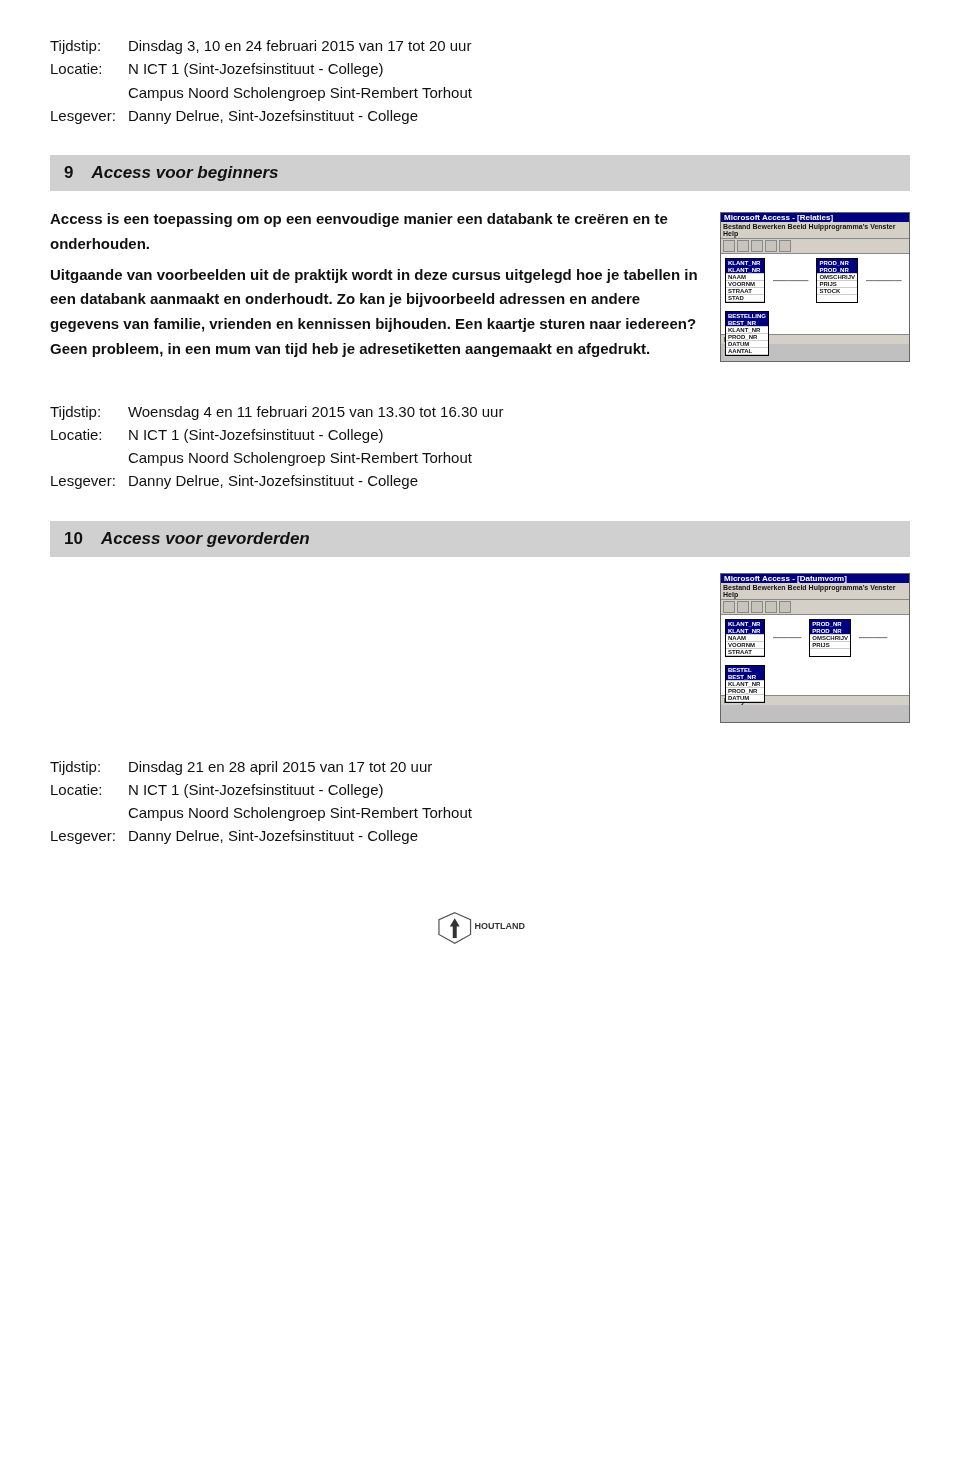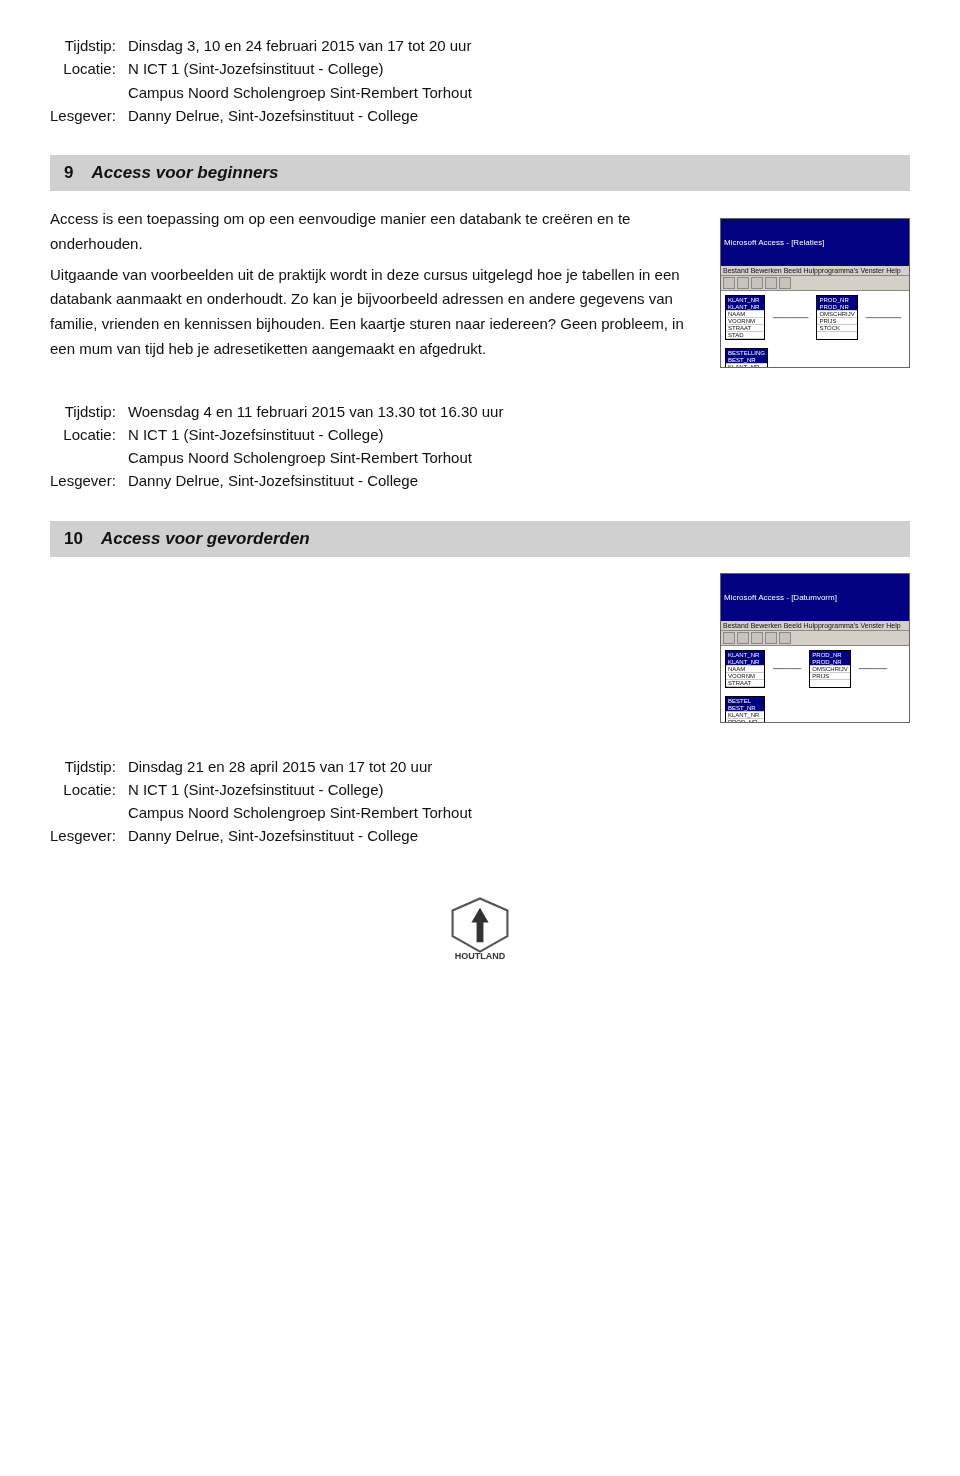--- a/index.html
+++ b/index.html
@@ -31,21 +31,22 @@
       font-weight: bold;
     }
     .section-title {
       font-size: 17px;
       font-weight: bold;
       font-style: italic;
     }
     .content-with-image {
       display: flex;
       gap: 18px;
-      align-items: flex-end;
+      align-items: center;
+      font-weight: bold;
     }
     .content-text {
       flex: 1;
       line-height: 1.65;
     }
     .content-text p {
       margin-bottom: 6px;
     }
     
     .access-screenshot {
@@ -53,21 +54,21 @@
       border: 1px solid #666;
       width: 190px;
       height: 150px;
       position: relative;
       overflow: hidden;
     }
     .access-titlebar {
       background: #000080;
       color: #fff;
       font-size: 8px;
-      padding: 19px 3px;
+      padding: 0 3px;
       font-family: Arial;
     }
     .access-menubar {
       background: #d4d0c8;
       font-size: 7px;
       padding: 1px 2px;
       border-bottom: 1px solid #888;
     }
     .access-toolbar {
       background: #d4d0c8;
@@ -140,37 +141,36 @@
     .info-row {
       display: table-row;
     }
     .info-label {
       display: table-cell;
       font-weight: normal;
       padding-right: 12px;
       vertical-align: top;
       white-space: nowrap;
       line-height: 1.55;
-      text-align: right;
     }
     .info-val {
       display: table-cell;
       vertical-align: top;
       line-height: 1.55;
     }
     .logo-container {
       display: flex;
       justify-content: center;
       margin-top: 40px;
     }
     .logo-box {
       width: 90px;
       height: 80px;
       display: flex;
-      flex-direction: column;
+      flex-direction: row;
       align-items: center;
       justify-content: center;
     }
     .logo-svg {
       width: 70px;
       height: 60px;
     }
   </style>
 </head>
 <body>

